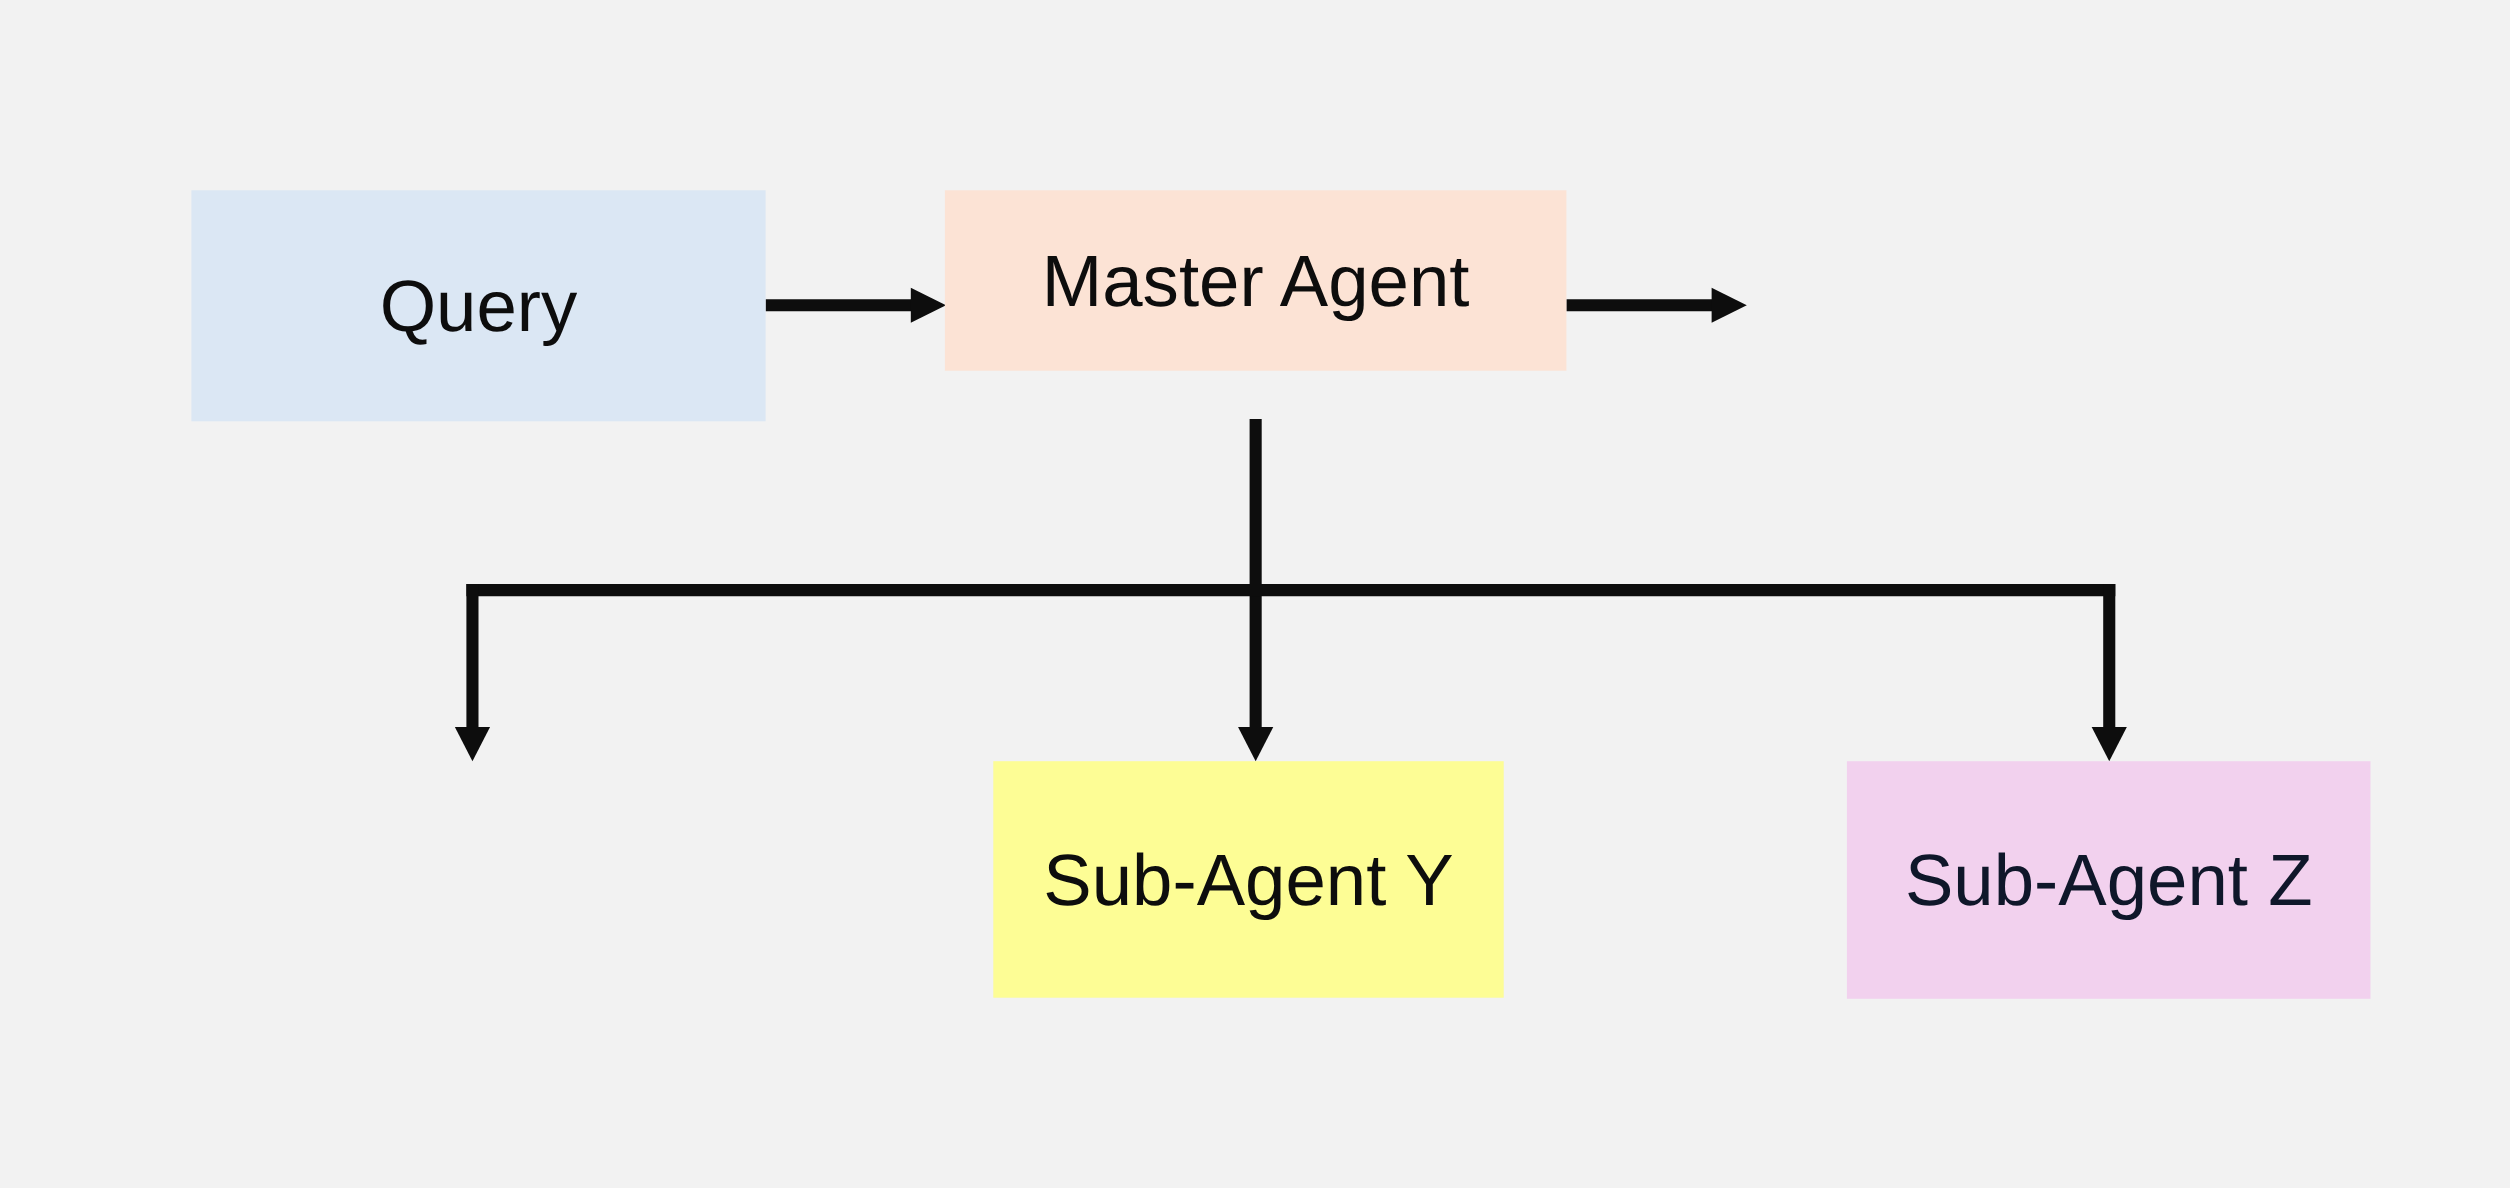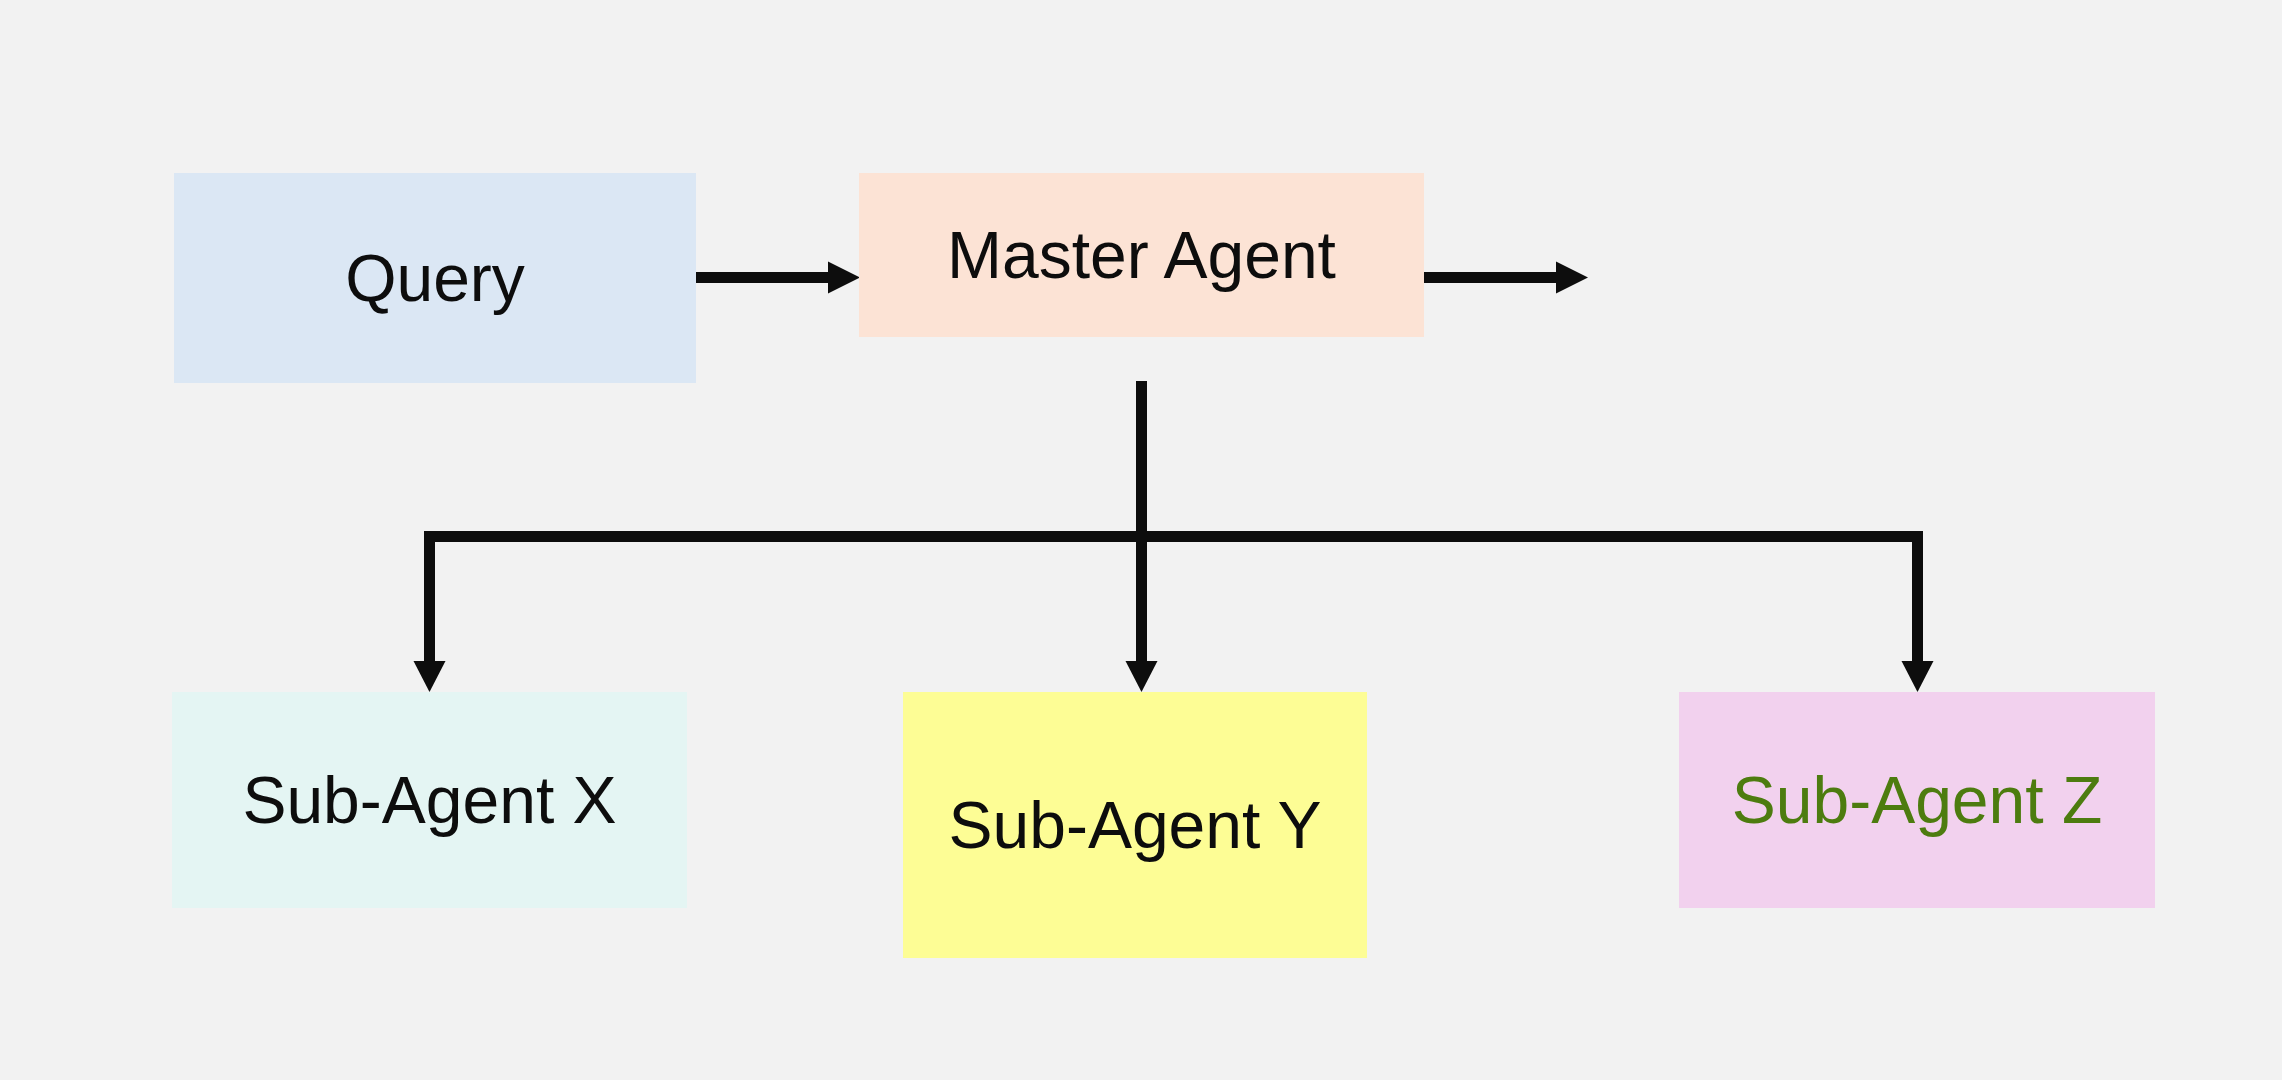--- a/index.html
+++ b/index.html
@@ -44,21 +44,21 @@
     color: #0d0d0d;
     letter-spacing: 0px;
     line-height: 1;
     white-space: nowrap;
   }
   
   .node-query    { left: 174px;  top: 173px; width: 522px; height: 210px; }
   .node-master   { left: 859px;  top: 173px; width: 565px; height: 164px; }
   .node-response { left: 1588px; top: 174px; width: 564px; height: 208px; }
   .node-subx     { left: 172px;  top: 692px; width: 515px; height: 216px; }
-  .node-suby     { left: 903px;  top: 692px; width: 464px; height: 266px; }
+  .node-suby     { left: 903px;  top: 692px; width: 464px; height: 215px; }
   .node-subz     { left: 1679px; top: 692px; width: 476px; height: 216px; }
 </style>
 </head>
 <body style="background: rgb(242, 242, 242);">
 
 <div class="canvas">
 
   <svg class="edges-svg" viewBox="0 0 2282 1080" xmlns="http://www.w3.org/2000/svg">
 
     <g>
@@ -93,25 +93,22 @@
 
   <div class="node node-query" style="background-color: rgb(219, 231, 244);">
     <span class="node-label" style="color: rgb(13, 13, 13);">Query</span>
   </div>
 
   <div class="node node-master" style="background-color: rgb(252, 227, 213);">
     <span class="node-label" style="color: rgb(13, 13, 13);">Master Agent</span>
   </div>
 
 
-  <div class="node node-subx" style="background-color: rgb(228, 245, 243);">
-    <span class="node-label" style="color: rgb(13, 13, 13);">Sub-Agent X</span>
-  </div>
 
   <div class="node node-suby" style="background-color: rgb(253, 253, 149);">
     <span class="node-label" style="color: rgb(13, 13, 13);">Sub-Agent Y</span>
   </div>
 
   <div class="node node-subz" style="background-color: rgb(242, 209, 238);">
-    <span class="node-label" style="color: #4d7c0f;">Sub-Agent Z</span>
+    <span class="node-label" style="color: #0f172a;">Sub-Agent Z</span>
   </div>
 
 </div>
 
 </body></html>

